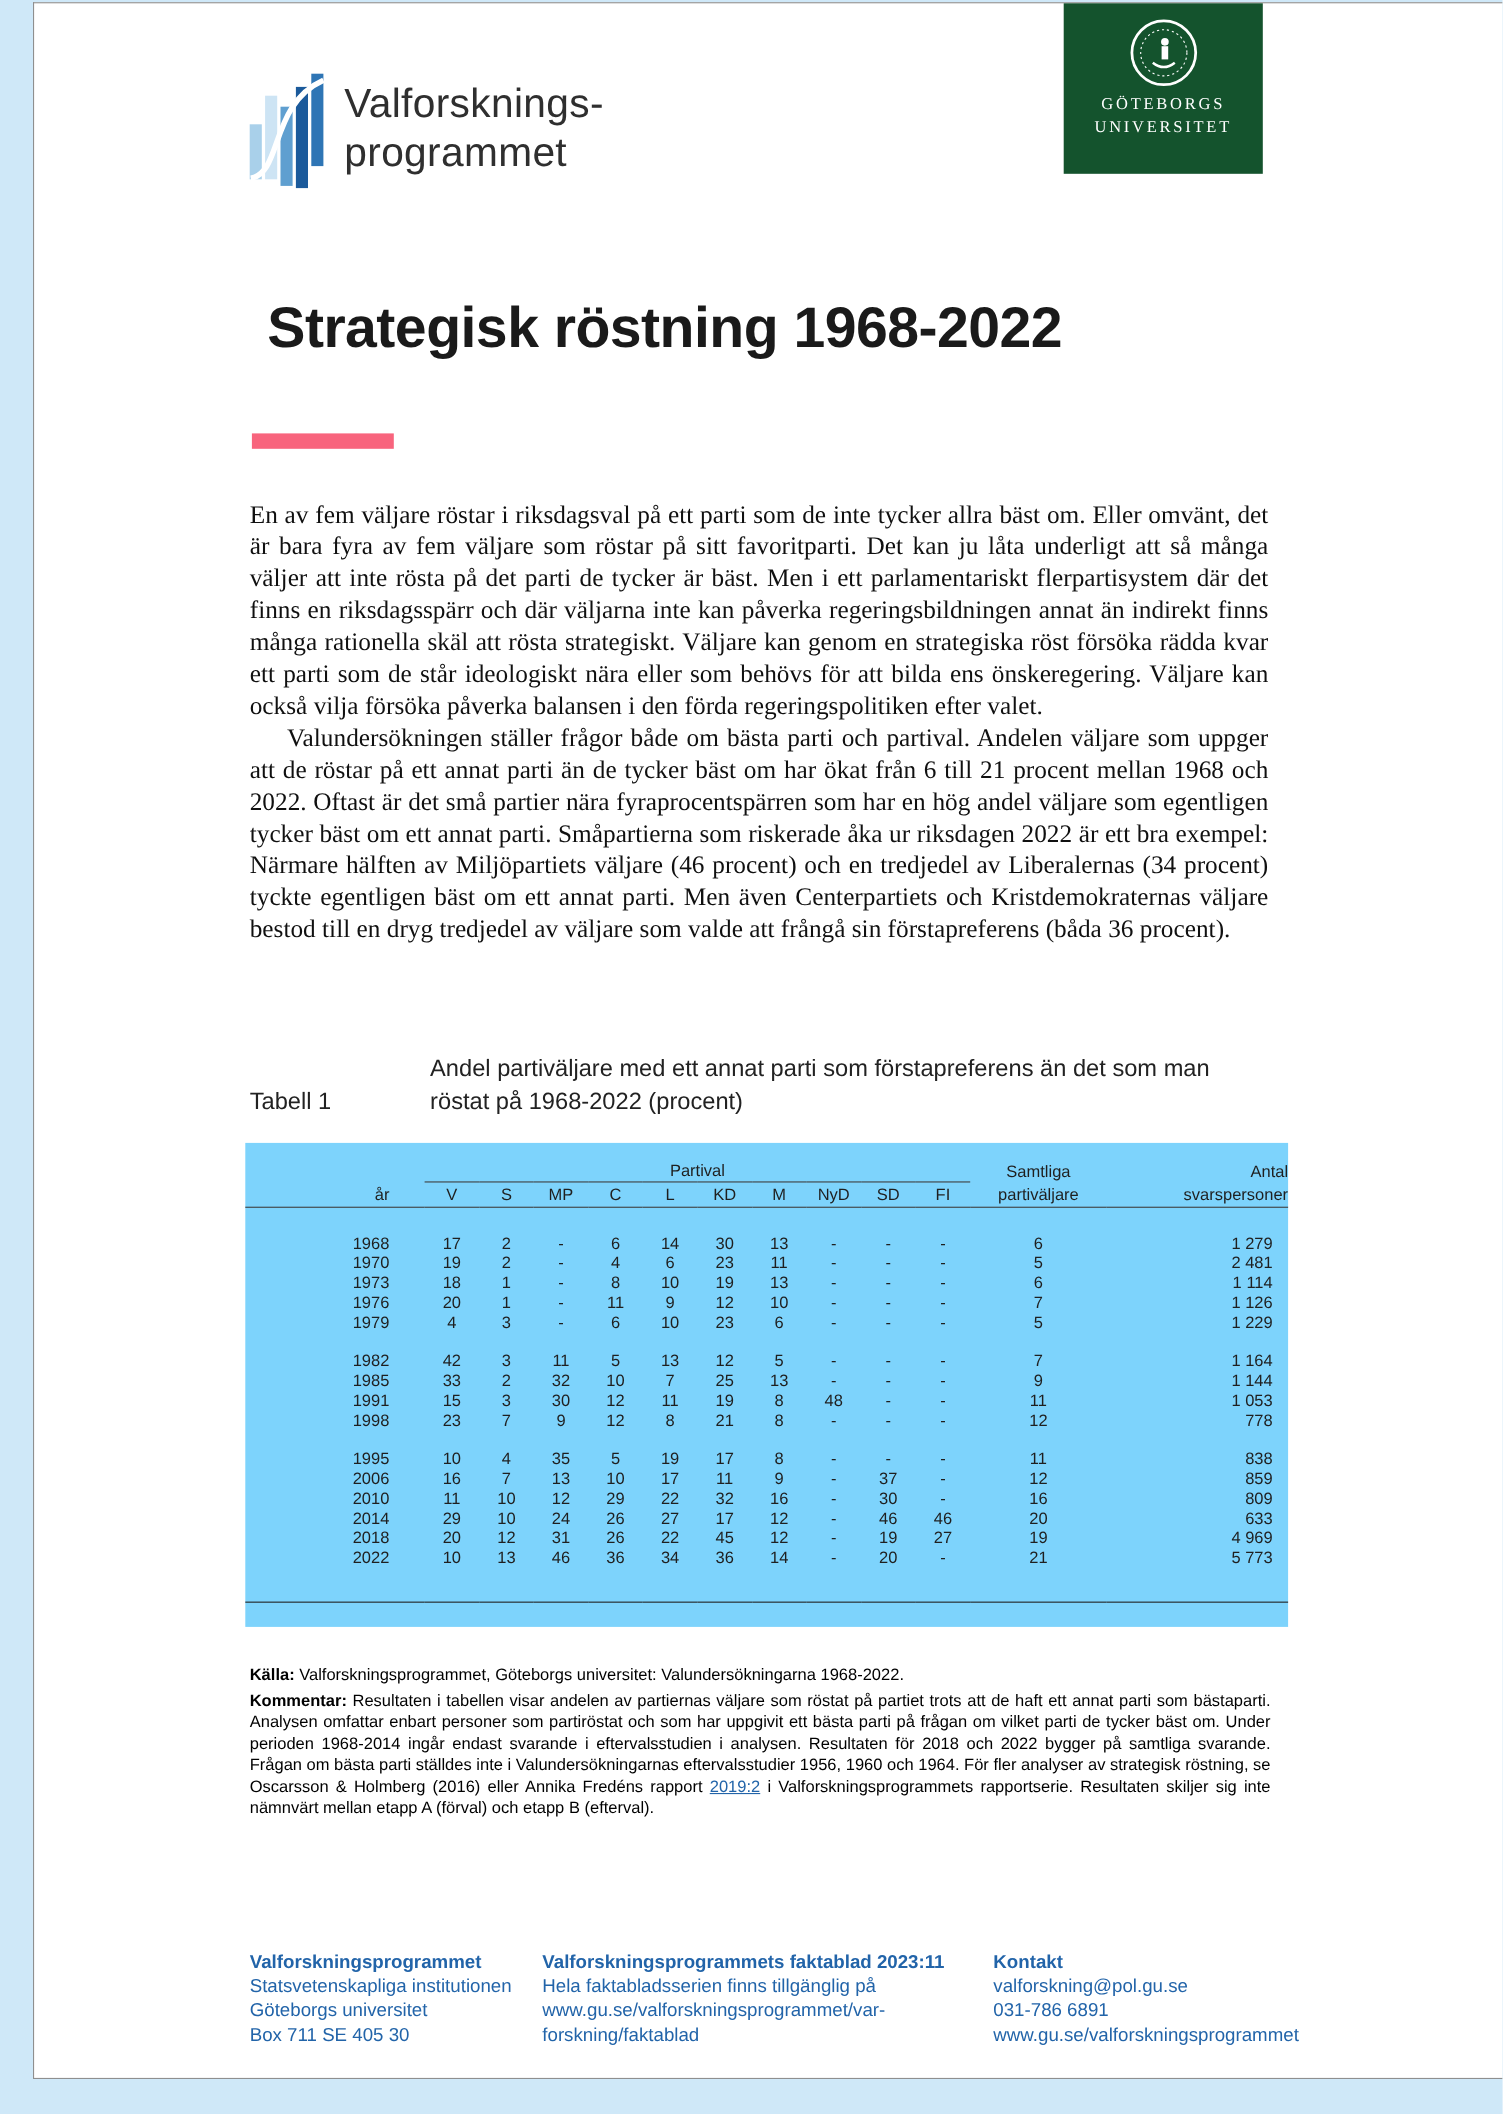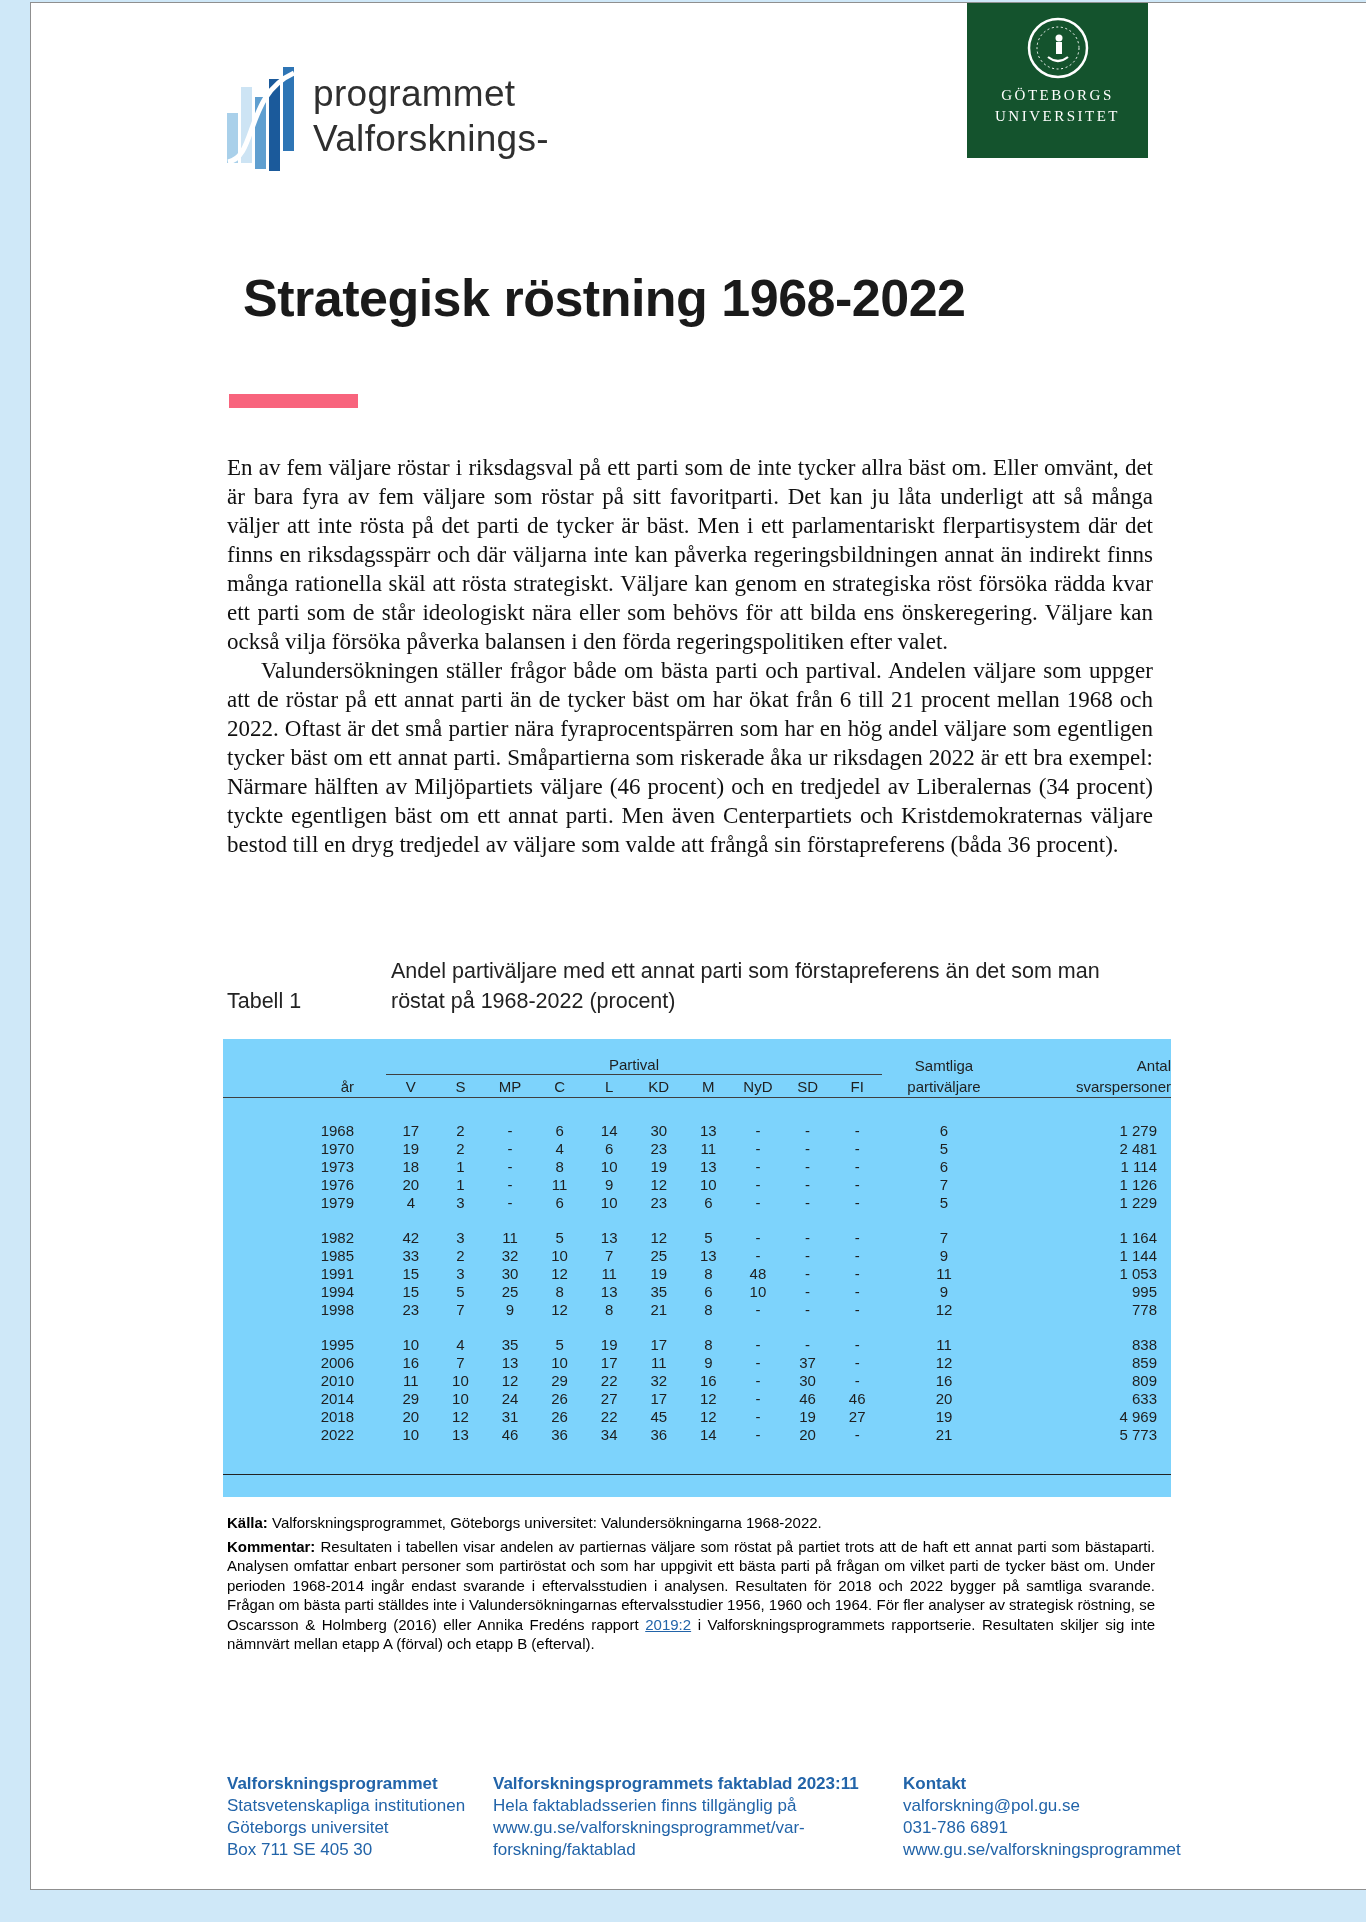--- a/index.html
+++ b/index.html
@@ -86,22 +86,22 @@
         <div class="bar" style="left:0;top:46px;height:50px;background:#a9d0ea"></div>
         <div class="bar" style="left:14px;top:20px;height:76px;background:#cde4f4"></div>
         <div class="bar" style="left:28px;top:30px;height:72px;background:#5f9fd0"></div>
         <div class="bar" style="left:42px;top:12px;height:92px;background:#1b5a9b"></div>
         <div class="bar" style="left:56px;top:0;height:84px;background:#2e75b5"></div>
         <svg class="curve" width="68" height="106">
           <path d="M1,95 C30,90 18,28 67,6" stroke="#ffffff" stroke-width="5" fill="none"></path>
         </svg>
       </div>
       <div class="brand-name">
+        <div>Valforsknings-</div>
         <div>programmet</div>
-        <div>Valforsknings-</div>
       </div>
     </div>
 
     <div class="gu-box">
       <svg class="gu-seal" width="64" height="64" viewBox="0 0 64 64">
         <circle cx="32" cy="32" r="29" fill="none" stroke="#fff" stroke-width="2.5"></circle>
         <circle cx="32" cy="32" r="21" fill="none" stroke="#fff" stroke-width="1" stroke-dasharray="2 2.6"></circle>
         <circle cx="33" cy="22" r="3.5" fill="#fff"></circle>
         <rect x="30" y="26" width="6" height="12" fill="#fff"></rect>
         <path d="M22,41 q10,8 20,0" fill="none" stroke="#fff" stroke-width="2.2"></path>
@@ -271,35 +271,20 @@
               <td class="c-p">11</td>
               <td class="c-p">19</td>
               <td class="c-p">8</td>
               <td class="c-p">48</td>
               <td class="c-p">-</td>
               <td class="c-p">-</td>
               <td class="c-s">11</td>
               <td class="c-a">1 053</td>
             </tr>
             <tr>
-              <td class="c-year">1994</td>
-              <td class="c-p">15</td>
-              <td class="c-p">5</td>
-              <td class="c-p">25</td>
-              <td class="c-p">8</td>
-              <td class="c-p">13</td>
-              <td class="c-p">35</td>
-              <td class="c-p">6</td>
-              <td class="c-p">10</td>
-              <td class="c-p">-</td>
-              <td class="c-p">-</td>
-              <td class="c-s">9</td>
-              <td class="c-a">995</td>
-            </tr>
-            <tr>
               <td class="c-year">1998</td>
               <td class="c-p">23</td>
               <td class="c-p">7</td>
               <td class="c-p">9</td>
               <td class="c-p">12</td>
               <td class="c-p">8</td>
               <td class="c-p">21</td>
               <td class="c-p">8</td>
               <td class="c-p">-</td>
               <td class="c-p">-</td>

